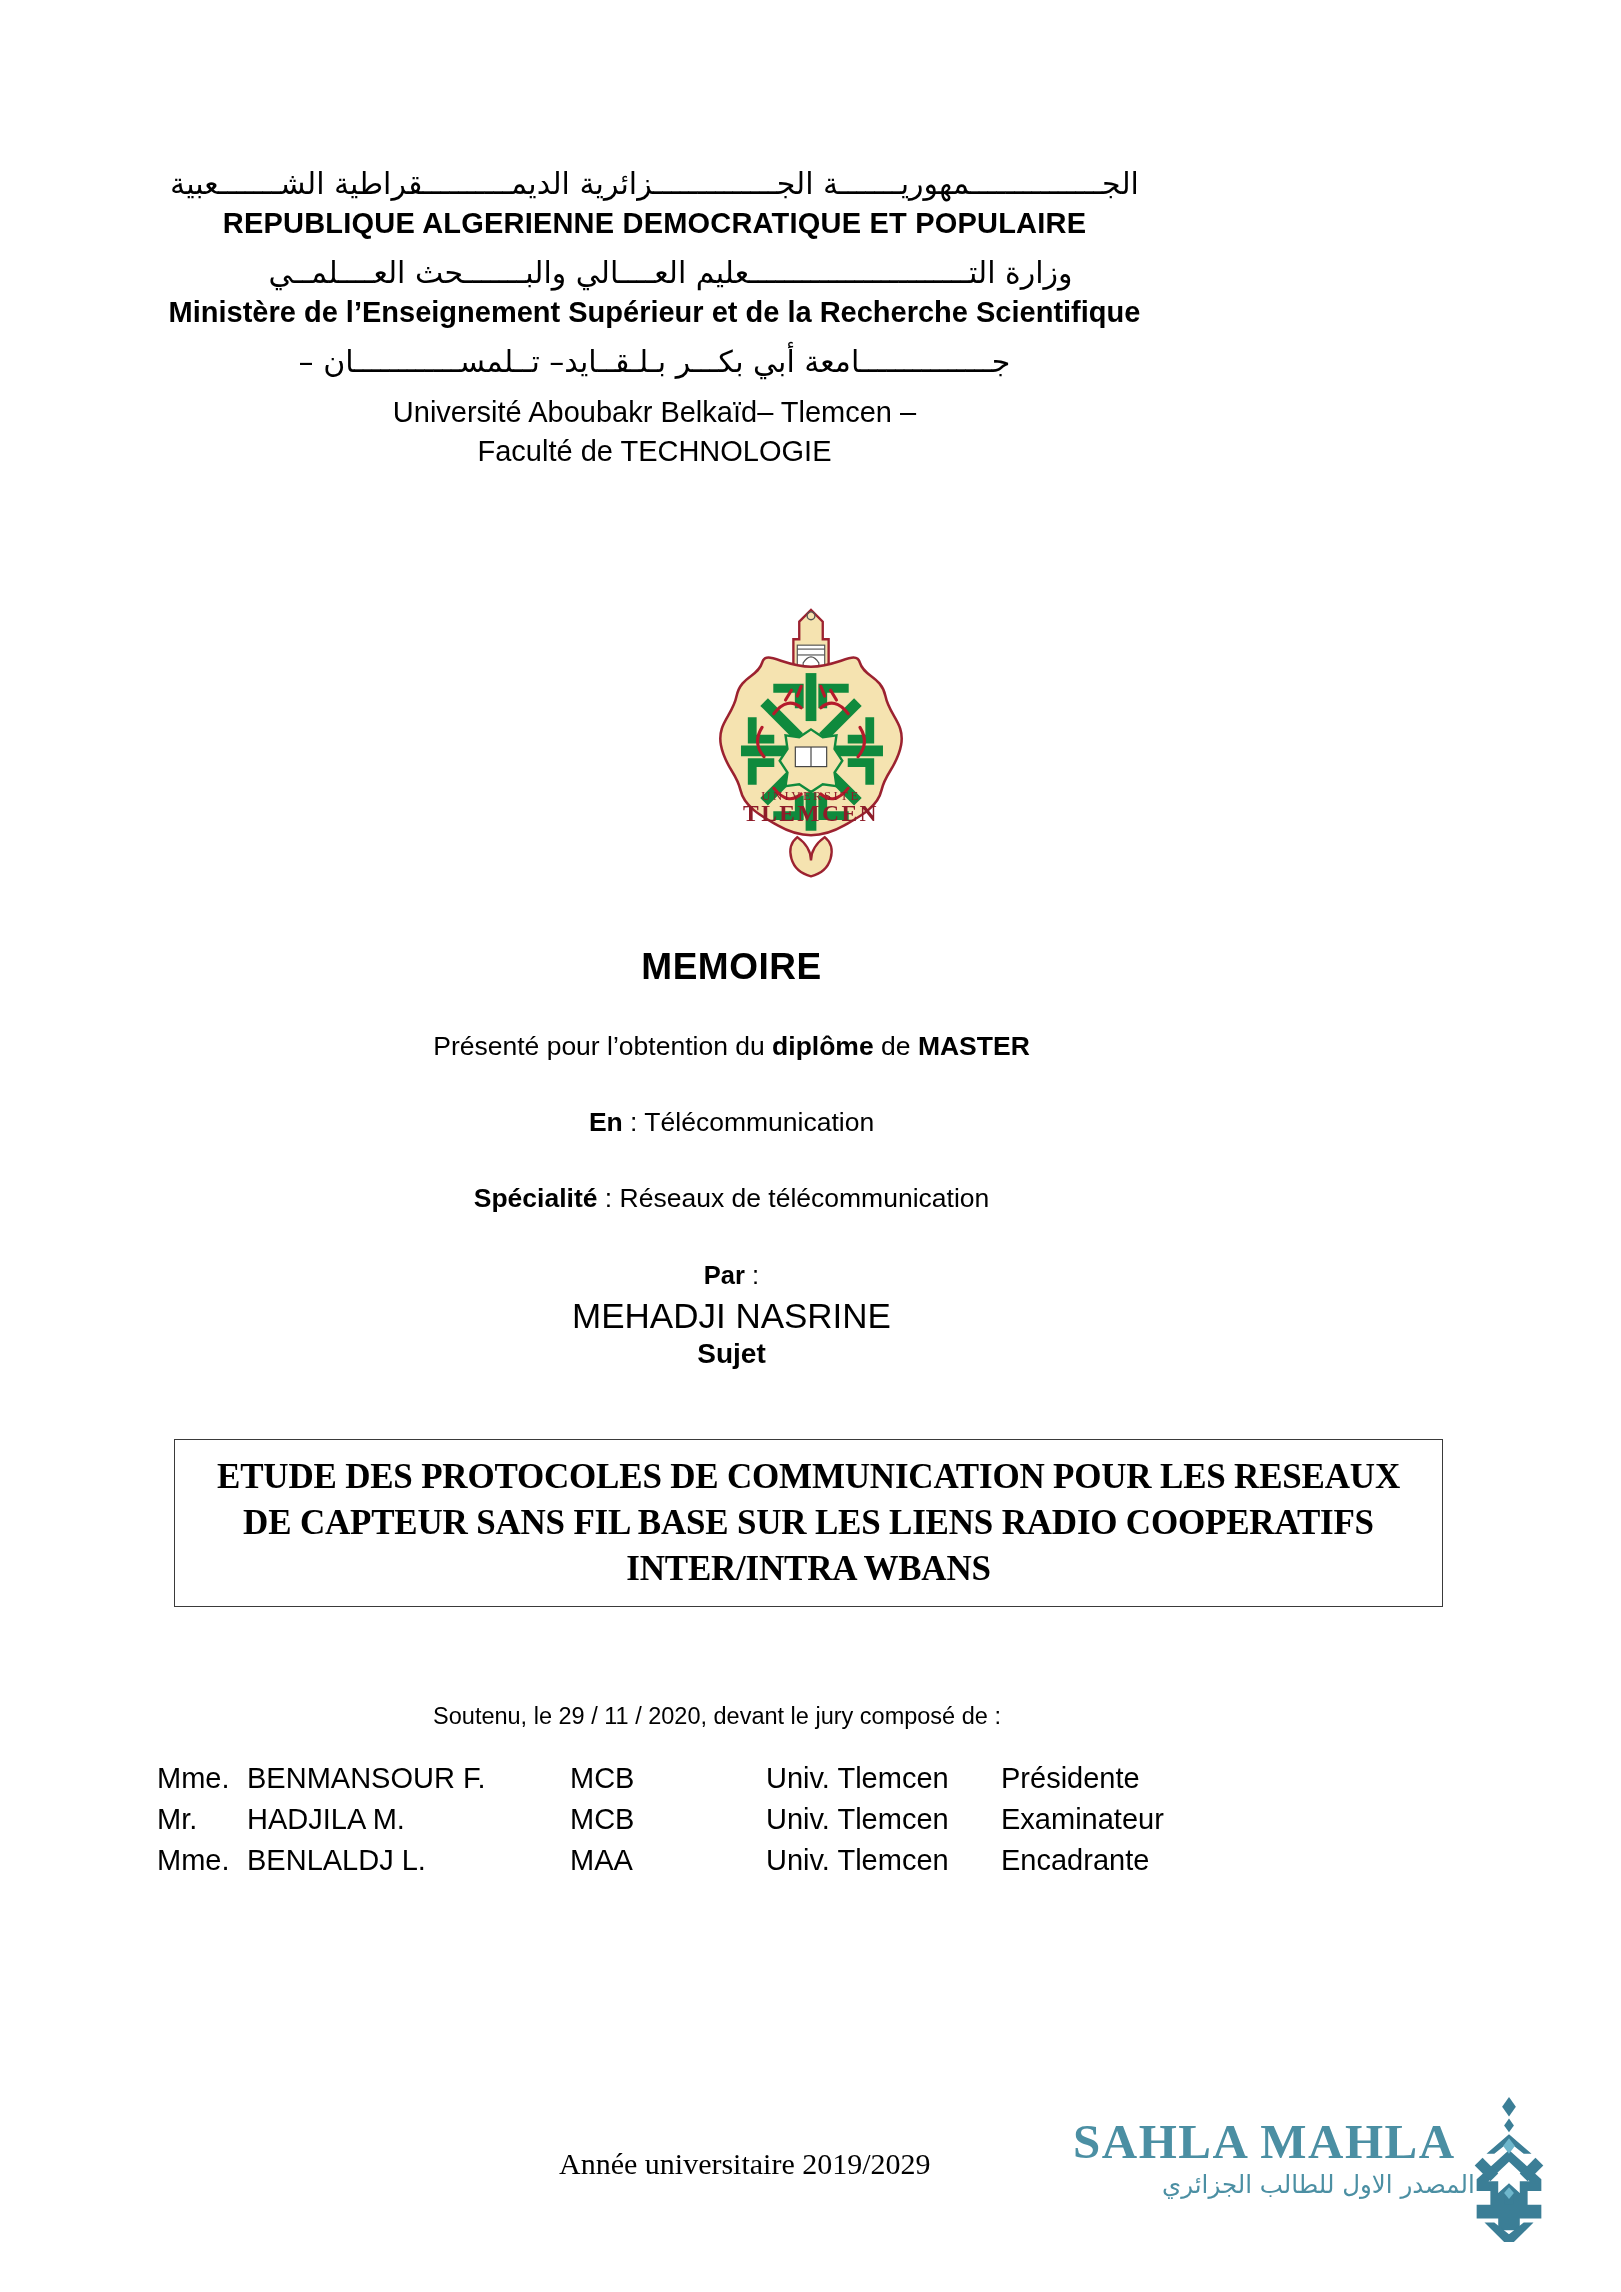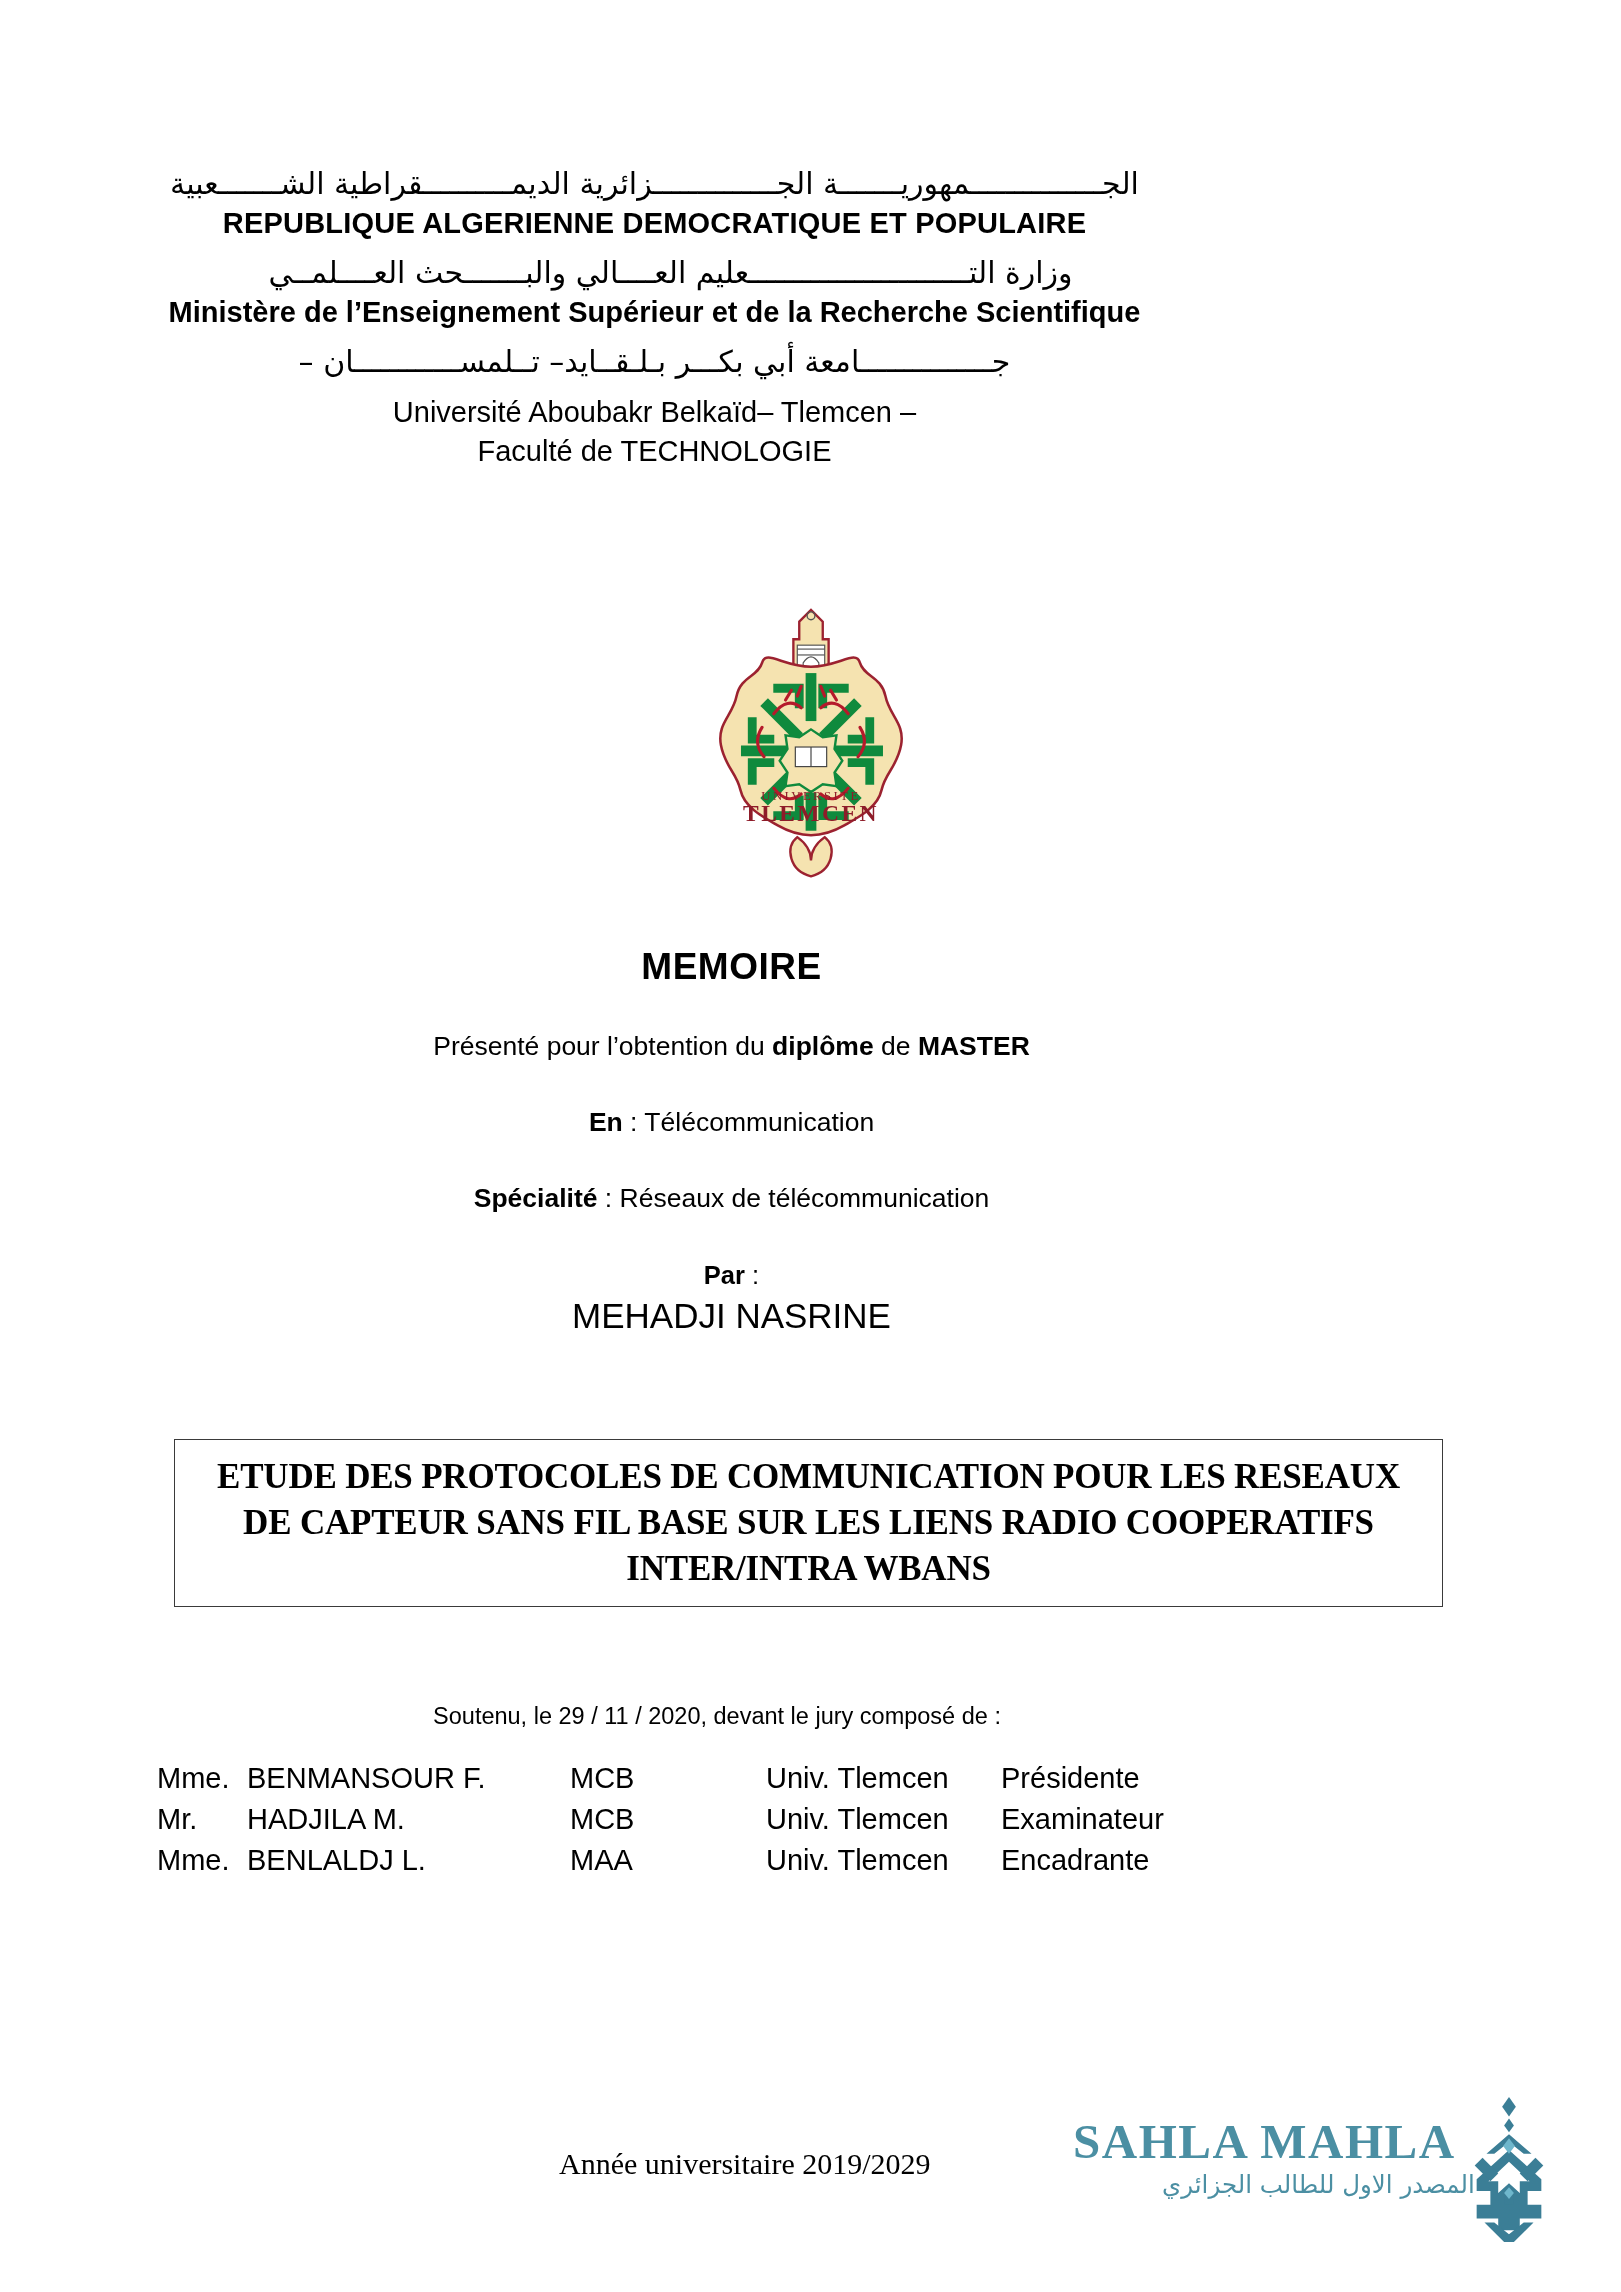--- a/index.html
+++ b/index.html
@@ -279,20 +279,21 @@
     <div class="presente"><span>Présenté pour l’obtention du </span><b>diplôme</b><span> de </span><b>MASTER</b></div>
 
     <div class="en-line"><b>En</b><span> : Télécommunication</span></div>
 
     <div class="spec-line"><b>Spécialité</b><span> : Réseaux de télécommunication</span></div>
 
     <div class="par-line"><span>Par</span><span class="norm"> :</span></div>
 
     <div class="author">MEHADJI NASRINE</div>
 
+    <div class="sujet">Sujet</div>
   </div>
 
   <div class="title-box">
     <div class="title-box-text">ETUDE DES PROTOCOLES DE COMMUNICATION POUR LES RESEAUX DE CAPTEUR SANS FIL BASE SUR LES LIENS RADIO COOPERATIFS INTER/INTRA WBANS</div>
   </div>
 
   <div class="soutenu">Soutenu, le 29 / 11 / 2020, devant le jury composé de :</div>
 
   <div class="jury">
     <div class="jury-row">

